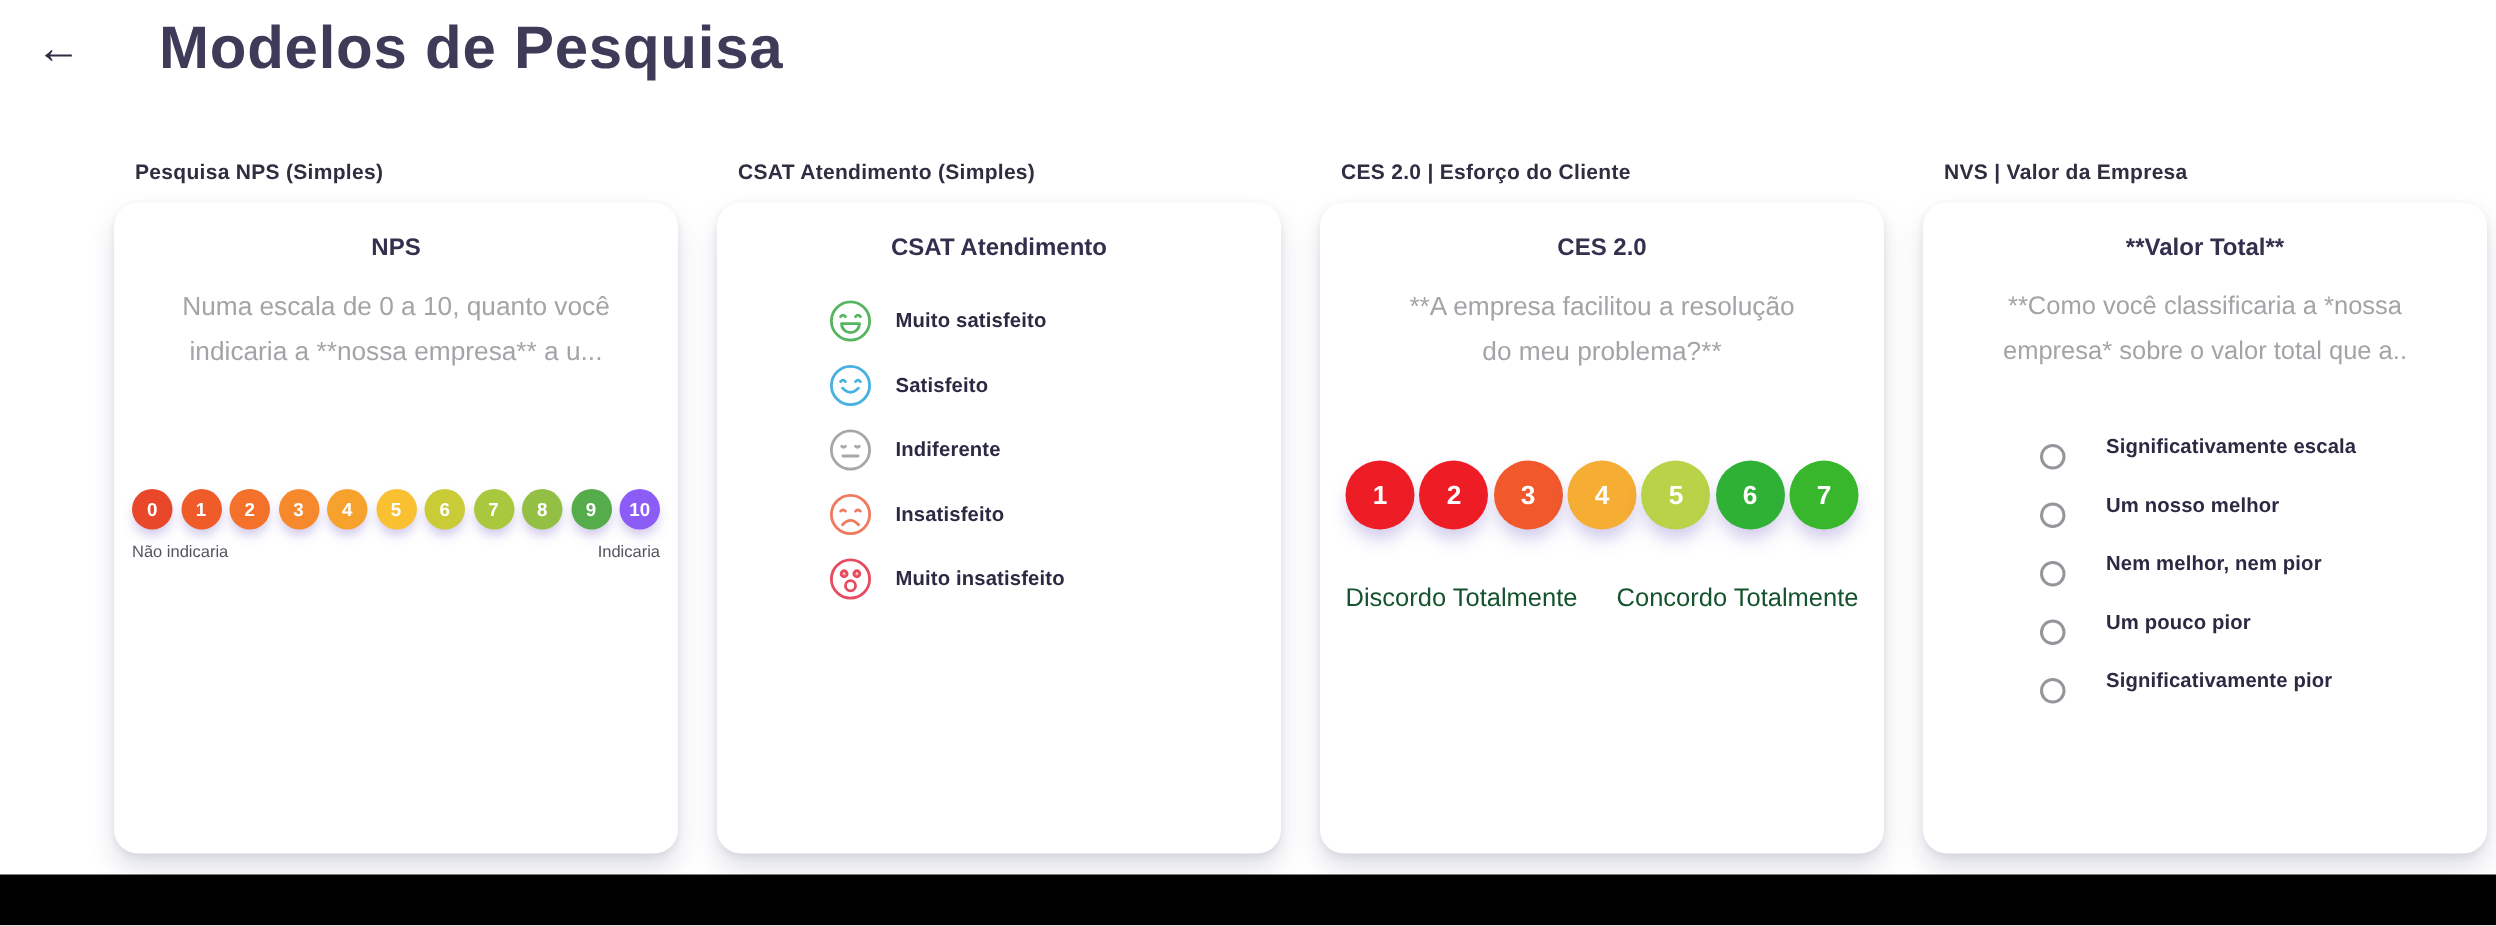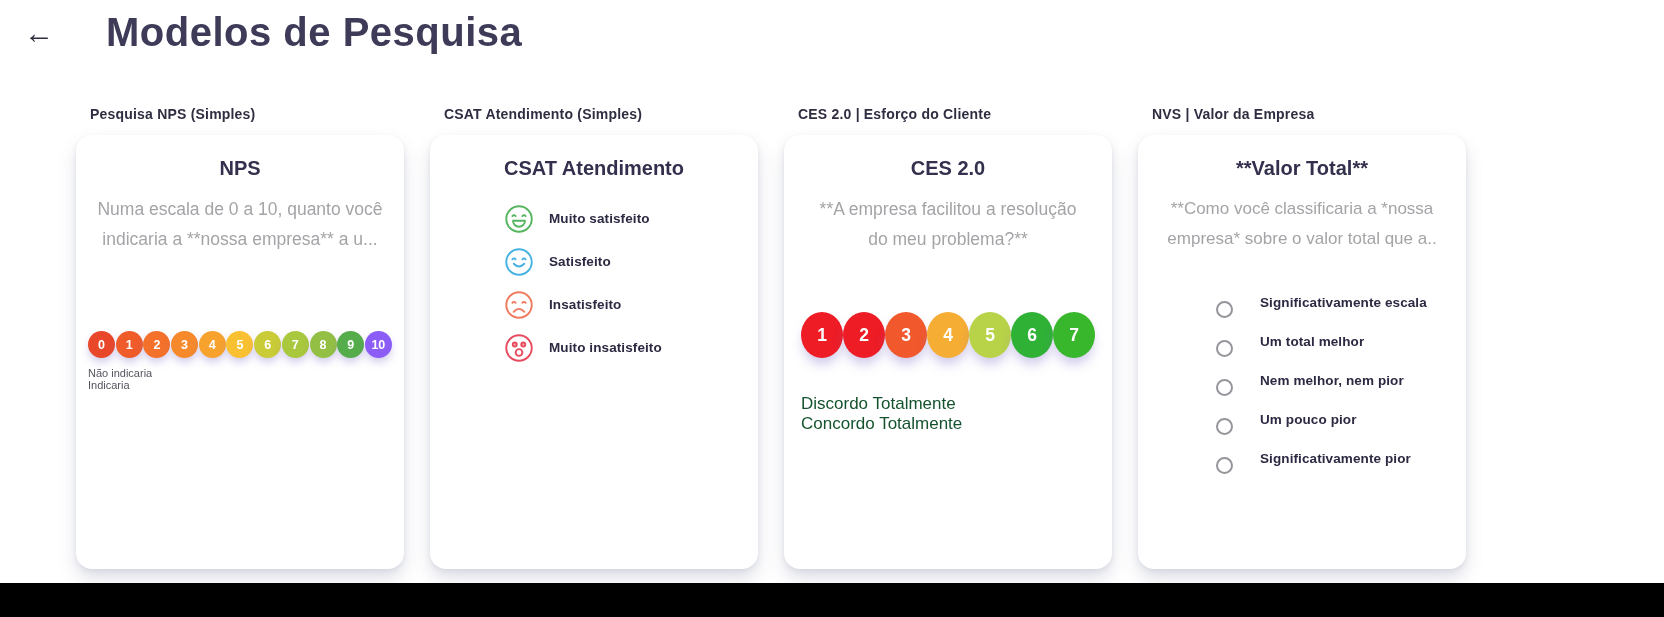--- a/index.html
+++ b/index.html
@@ -18,33 +18,33 @@
     padding:4px 2px;
   }
   .page-title {
     font-size:40px; font-weight:700; color:#3e3b59; letter-spacing:.5px;
     text-shadow:0 1px 0 rgba(255,255,255,.6);
     margin-left:28px;
   }
 
   
   .cards-row { position:absolute; left:76px; top:106px; display:flex; gap:26px; }
-  .card-group { width:328px; }
+  .card-group { width:376px; }
   .card-label {
     font-size:14px; font-weight:700; color:#2f2e41;
     margin:0 0 13px 14px; letter-spacing:.2px;
     text-shadow:0 0 2px #fff, 0 0 2px #fff;
   }
   .card {
     height:434px; background:#ffffff; border-radius:16px; cursor:pointer;
     box-shadow:0 10px 18px rgba(100,105,140,.20), 0 2px 5px rgba(100,105,140,.12);
     padding-top:22px; position:relative;
   }
   .card-title {
-    text-align:center; font-size:20px; font-weight:700; color:#33304e;
+    text-align:center; font-size:16px; font-weight:700; color:#33304e;
   }
   .question {
     margin:14px auto 0; text-align:center; white-space:pre-line;
     font-size:17.5px; line-height:30px; color:#a4a4a8; font-weight:400;
     padding:0 14px;
   }
   .q-nvs { font-size:17px; }
 
   
   .scale-row { display:flex; justify-content:space-between; align-items:center; }
@@ -53,21 +53,21 @@
   .scale-circle {
     border:0; cursor:pointer; border-radius:50%;
     color:#fff; font-weight:700; font-family:inherit;
     display:flex; align-items:center; justify-content:center;
   }
   .nps-circle { width:27px; height:27px; font-size:12.5px;
     box-shadow:0 5px 8px -1px rgba(130,110,200,.38); }
   .ces-circle { width:46px; height:46px; font-size:17.5px;
     box-shadow:0 8px 12px -2px rgba(130,110,200,.38); }
 
-  .scale-labels { display:flex; justify-content:space-between;flex-direction:column; }
+  .scale-labels { display:flex; justify-content:space-between; }
   .nps-labels { margin-top:9px; padding:0 12px; font-size:11px; color:#55545f; }
   .ces-labels { margin-top:36px; padding:0 17px; font-size:17px; color:#14532d; }
 
   
   .csat-options { margin-top:17px; padding-left:74px; }
   .csat-row { height:43px; display:flex; align-items:center; gap:15px; cursor:pointer; }
   .csat-icon { width:30px; height:30px; display:inline-flex; }
   .csat-icon svg { width:30px; height:30px; }
   .opt-label { font-size:13.5px; font-weight:700; color:#2c2a42; letter-spacing:.1px; }
 
@@ -147,20 +147,31 @@
                 <svg viewBox="0 0 24 24" fill="none" stroke="currentColor" stroke-width="1.5" stroke-linecap="round">
                   <circle cx="12" cy="12" r="10.2"></circle>
                   <path d="M6.7 9.9 Q8 8.3 9.3 9.9"></path>
                   <path d="M14.7 9.9 Q16 8.3 17.3 9.9"></path>
                   <path d="M7.8 13.4 Q12 17.8 16.2 13.4"></path>
                 </svg>
               </span>
               <span class="opt-label">Satisfeito</span>
             </div>
             <div class="csat-row">
+              <span class="csat-icon" style="color: rgb(167, 167, 167);">
+                <svg viewBox="0 0 24 24" fill="none" stroke="currentColor" stroke-width="1.5" stroke-linecap="round">
+                  <circle cx="12" cy="12" r="10.2"></circle>
+                  <path d="M7.3 10 Q8.3 11 9.3 10"></path>
+                  <path d="M14.7 10 Q15.7 11 16.7 10"></path>
+                  <path d="M8 15.2 H16"></path>
+                </svg>
+              </span>
+              <span class="opt-label">Indiferente</span>
+            </div>
+            <div class="csat-row">
               <span class="csat-icon" style="color: rgb(239, 122, 94);">
                 <svg viewBox="0 0 24 24" fill="none" stroke="currentColor" stroke-width="1.5" stroke-linecap="round">
                   <circle cx="12" cy="12" r="10.2"></circle>
                   <path d="M6.7 10.2 Q8 8.8 9.3 10.2"></path>
                   <path d="M14.7 10.2 Q16 8.8 17.3 10.2"></path>
                   <path d="M7.7 17.5 Q12 12.7 16.3 17.5"></path>
                 </svg>
               </span>
               <span class="opt-label">Insatisfeito</span>
             </div>
@@ -209,21 +220,21 @@
         <h2 class="card-title">**Valor Total**</h2>
         <p class="question q-nvs">**Como você classificaria a *nossa
 empresa* sobre o valor total que a..</p>
         <div class="nvs-options" id="nvs-options">
             <div class="nvs-row">
               <span class="radio"></span>
               <span class="opt-label">Significativamente escala</span>
             </div>
             <div class="nvs-row">
               <span class="radio"></span>
-              <span class="opt-label">Um total melhor</span>
+              <span class="opt-label">Um nosso melhor</span>
             </div>
             <div class="nvs-row">
               <span class="radio"></span>
               <span class="opt-label">Nem melhor, nem pior</span>
             </div>
             <div class="nvs-row">
               <span class="radio"></span>
               <span class="opt-label">Um pouco pior</span>
             </div>
             <div class="nvs-row">

